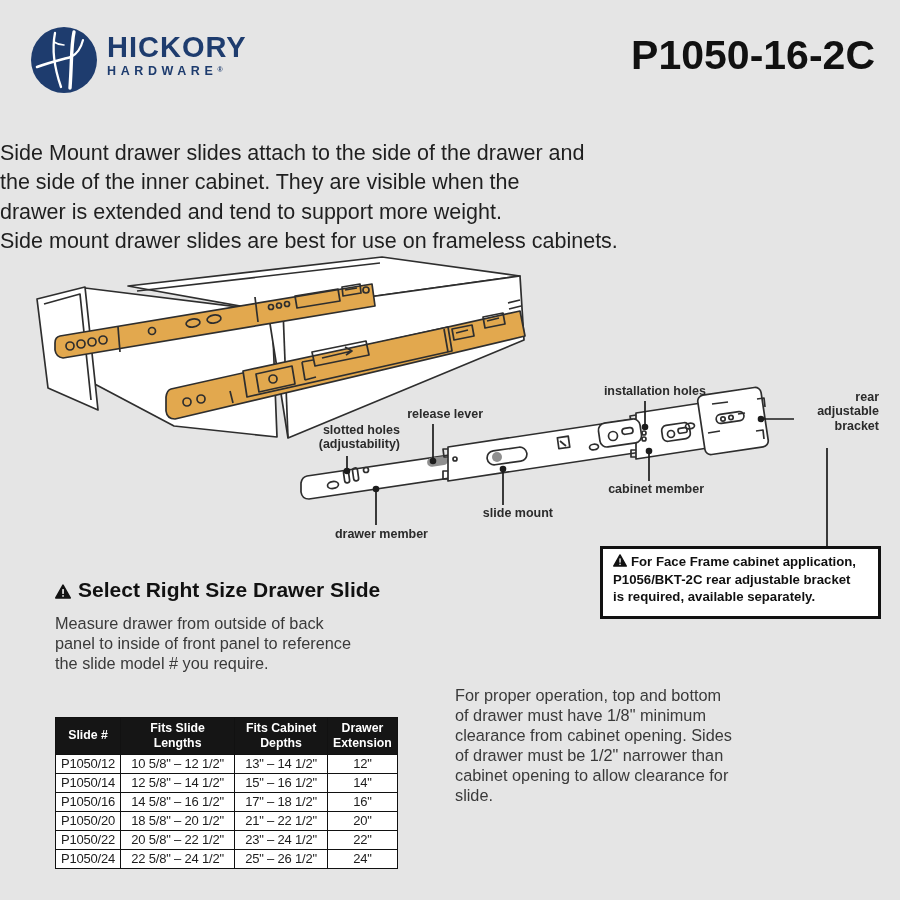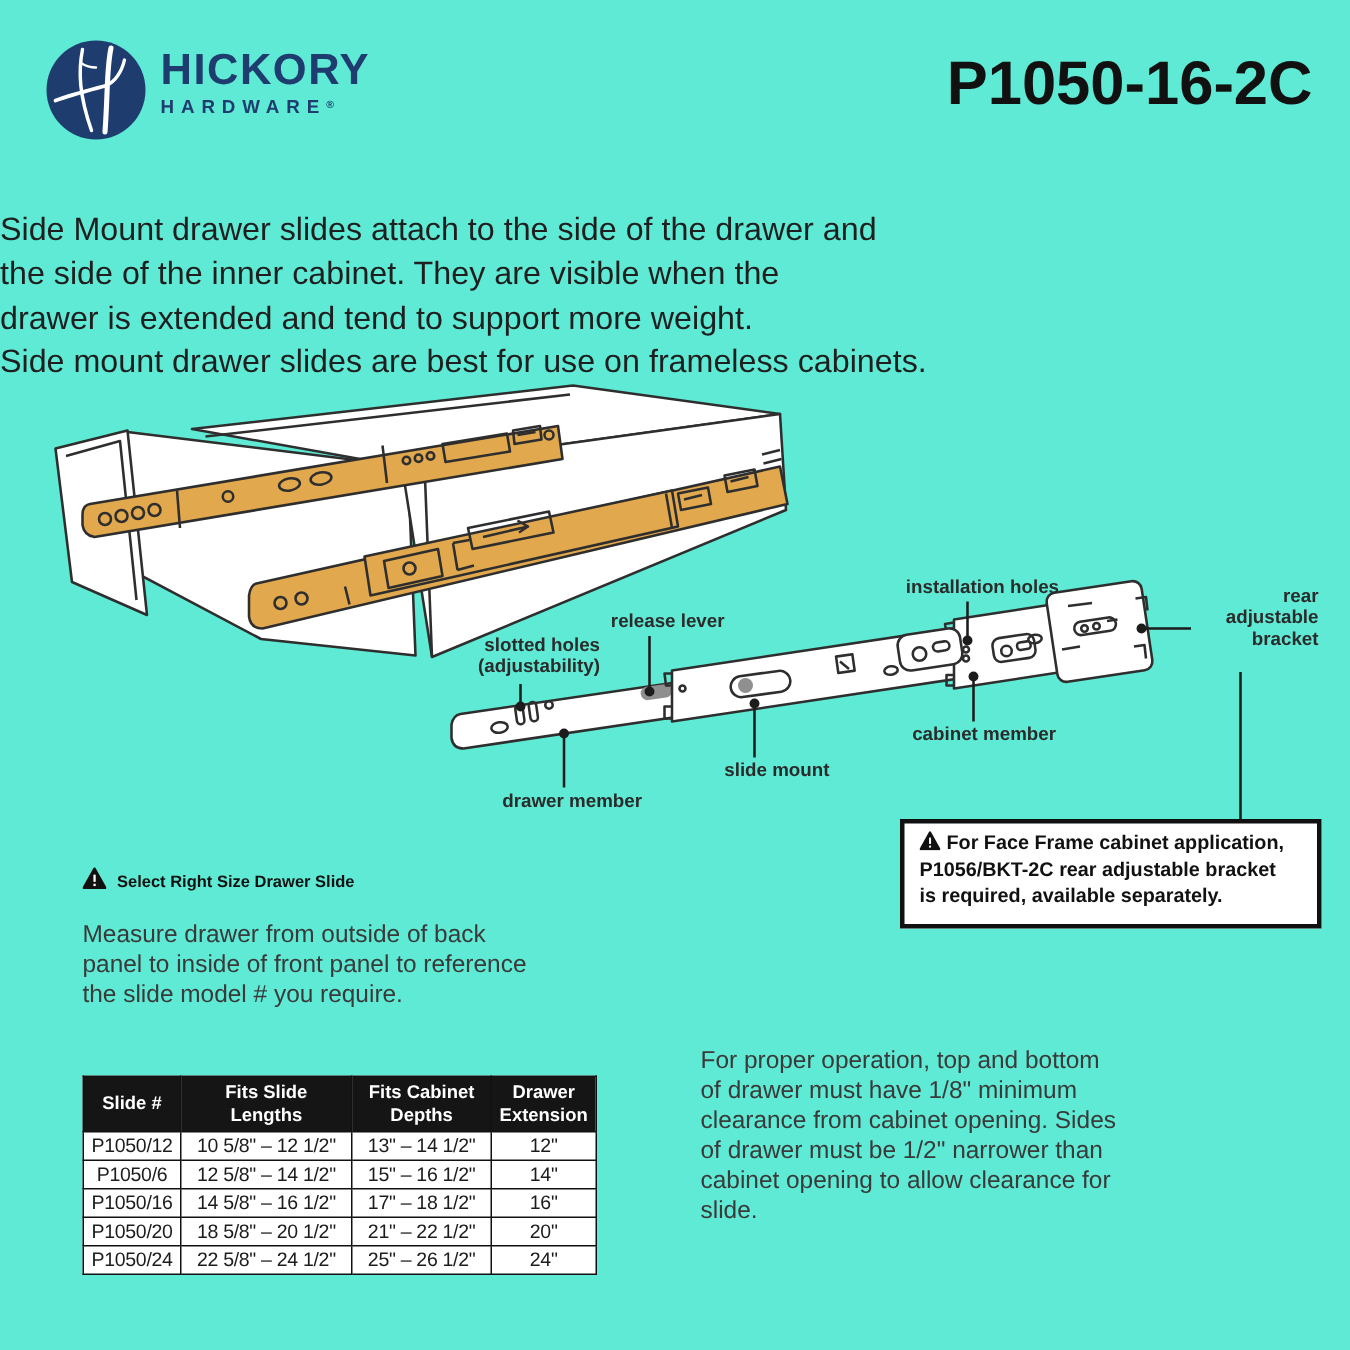--- a/index.html
+++ b/index.html
@@ -1,16 +1,16 @@
 <!DOCTYPE html>
 <html><head>
 <meta charset="utf-8">
 <style>
   html,body{margin:0;padding:0;background:#ffffff;}
-  .page{position:relative;width:900px;height:900px;background:#5eead4;overflow:hidden;
+  .page{position:relative;width:900px;height:900px;background:#e5e5e5;overflow:hidden;
         font-family:"Liberation Sans", sans-serif;color:#1c1c1c;}
   
   .brand{position:absolute;left:30px;top:26px;display:flex;align-items:flex-start;}
   .brand-mark{width:68px;height:68px;}
   .brand-text{margin-left:9px;margin-top:7px;}
   .brand-name{font-size:29px;font-weight:bold;color:#1e3c6e;letter-spacing:1px;line-height:1;}
   .brand-sub{font-size:12.5px;font-weight:bold;color:#1e3c6e;letter-spacing:4.6px;margin-top:3px;line-height:1;}
   .brand-sub .reg{font-size:7px;vertical-align:3px;letter-spacing:0;}
   .product-code{position:absolute;right:25px;top:32px;font-size:41px;font-weight:bold;color:#111;letter-spacing:0px;}
   
@@ -20,25 +20,25 @@
   .art{position:absolute;left:0;top:0;width:900px;height:900px;pointer-events:none;}
   
   .dlabel{position:absolute;font-size:12.5px;font-weight:bold;color:#2b2b2b;line-height:1.15;
           white-space:pre-line;text-align:right;}
   
   .warnbox{position:absolute;left:600px;top:546px;width:255px;border:3px solid #111;background:#fff;
            padding:4px 10px 10px 10px;font-size:13.2px;font-weight:bold;color:#111;line-height:1.33;}
   .warnbox .txt{white-space:pre-line;}
   .tri{display:inline-block;vertical-align:-1px;margin-right:4px;}
   
-  .sec-head{position:absolute;left:55px;top:578px;font-size:11px;font-weight:bold;color:#111;}
+  .sec-head{position:absolute;left:55px;top:578px;font-size:21px;font-weight:bold;color:#111;}
   .sec-head .tri{vertical-align:-2px;margin-right:7px;}
   .measure{position:absolute;left:55px;top:614px;margin:0;font-size:16.3px;color:#3a3a3a;
            line-height:1.22;white-space:pre-line;}
-  .clearance{position:absolute;left:455px;top:685px;margin:12px;font-size:16.3px;color:#3a3a3a;
+  .clearance{position:absolute;left:455px;top:685px;margin:0;font-size:16.3px;color:#3a3a3a;
              line-height:1.23;white-space:pre-line;}
   
   table.sizes{position:absolute;left:55px;top:717px;border-collapse:collapse;background:#fff;}
   table.sizes th{background:#151515;color:#fff;font-size:12.3px;font-weight:bold;line-height:1.2;
                  padding:3px 5px;border:1.6px solid #111;white-space:pre-line;text-align:center;}
   table.sizes td{font-size:13px;color:#1c1c1c;padding:1.5px 5px;border:1.6px solid #111;
                  text-align:center;letter-spacing:-0.2px;}
 </style>
 </head>
 <body>
@@ -239,36 +239,42 @@
         </tr>
       </thead>
     <tbody>
         <tr>
           <td>P1050/12</td>
           <td>10 5/8" – 12 1/2"</td>
           <td>13" – 14 1/2"</td>
           <td>12"</td>
         </tr>
         <tr>
-          <td>P1050/6</td>
+          <td>P1050/14</td>
           <td>12 5/8" – 14 1/2"</td>
           <td>15" – 16 1/2"</td>
           <td>14"</td>
         </tr>
         <tr>
           <td>P1050/16</td>
           <td>14 5/8" – 16 1/2"</td>
           <td>17" – 18 1/2"</td>
           <td>16"</td>
         </tr>
         <tr>
           <td>P1050/20</td>
           <td>18 5/8" – 20 1/2"</td>
           <td>21" – 22 1/2"</td>
           <td>20"</td>
+        </tr>
+        <tr>
+          <td>P1050/22</td>
+          <td>20 5/8" – 22 1/2"</td>
+          <td>23" – 24 1/2"</td>
+          <td>22"</td>
         </tr>
         <tr>
           <td>P1050/24</td>
           <td>22 5/8" – 24 1/2"</td>
           <td>25" – 26 1/2"</td>
           <td>24"</td>
         </tr>
       </tbody>
   </table>
 

